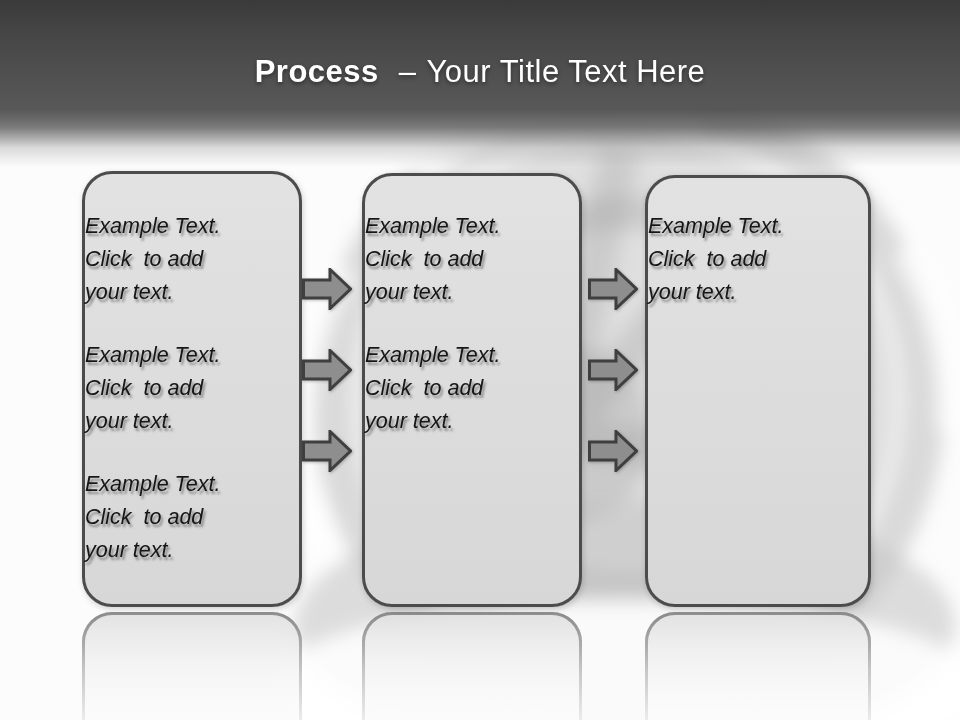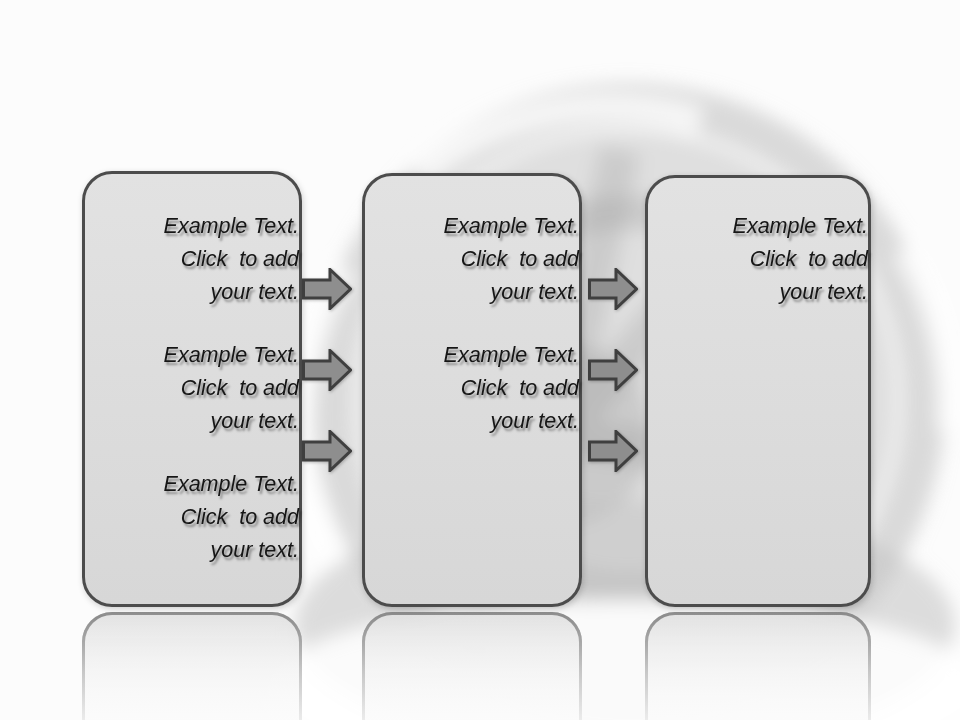--- a/index.html
+++ b/index.html
@@ -61,21 +61,21 @@
   .pbox-1 .pbox-content { padding-top: 36px; }
   .pbox-2 .pbox-content { padding-top: 34px; }
   .pbox-3 .pbox-content { padding-top: 32px; }
 
   .para { margin: 0 0 30px 0; cursor: text; }
   .para:last-child { margin-bottom: 0; }
   .line {
     font-style: italic;
     font-size: 21.5px;
     line-height: 33px;
-    text-align: right;
+    text-align: left;
     color: #161616;
     text-shadow: 2px 2.5px 2.5px rgba(0,0,0,0.40);
     white-space: pre-wrap;
   }
 
   
   .arrow {
     position: absolute; width: 50px; height: 42px; z-index: 4;
   }
   .arrow svg { display: block; filter: drop-shadow(1px 1.5px 1.5px rgba(0,0,0,0.25)); }
@@ -132,20 +132,27 @@
       <g stroke="#ffffff" stroke-width="26" fill="none" opacity="0.75">
         <path d="M 330 560 A 300 300 0 0 1 345 270"></path>
         <path d="M 905 250 A 300 300 0 0 1 950 430"></path>
         <path d="M 420 175 A 300 300 0 0 1 700 120"></path>
       </g>
       <ellipse cx="625" cy="625" rx="330" ry="125" fill="#c2c2c2" opacity="0.55"></ellipse>
       <ellipse cx="625" cy="690" rx="360" ry="90" fill="#ffffff" opacity="0.9"></ellipse>
     </g>
   </svg>
 
+  <div class="header">
+    <div class="title-row">
+      <span class="title-emphasis">Process</span>
+      <span class="title-sep">–</span>
+      <span class="title-rest">Your Title Text Here</span>
+    </div>
+  </div>
 
   <div class="pbox pbox-1">
     <div class="pbox-content">
       <div class="para">
         <div class="line">Example Text.</div>
         <div class="line">Click  to add</div>
         <div class="line">your text.</div>
       </div>
       <div class="para">
         <div class="line">Example Text.</div>

